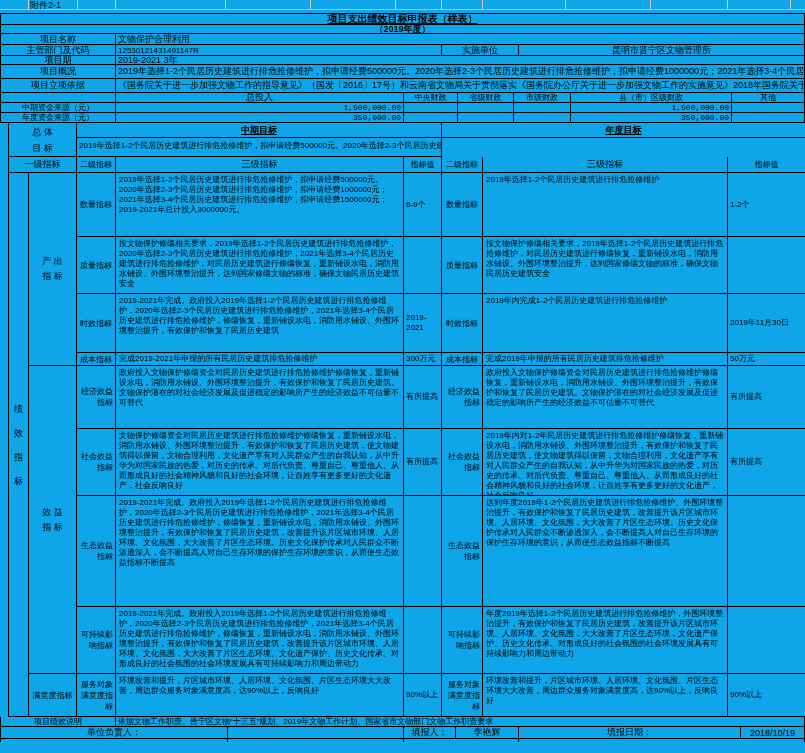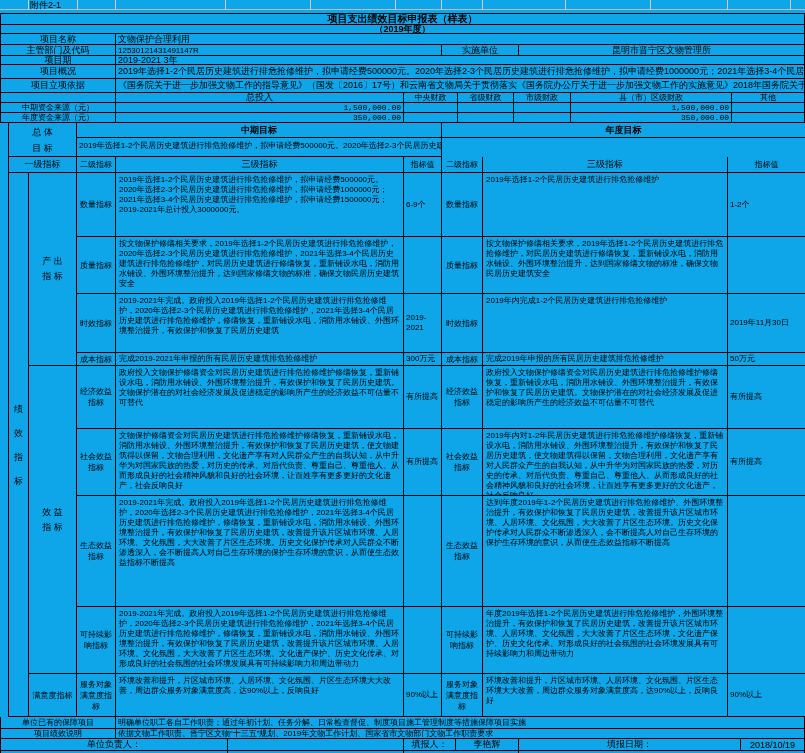--- a/index.html
+++ b/index.html
@@ -14,24 +14,24 @@
   .gap{height:3px;}
   
   .tbl{width:805px;border-left:1px solid #000;border-top:1px solid #000;}
   .row{display:flex;width:100%;}
   .c{border-right:1px solid #000;border-bottom:1px solid #000;display:flex;
      align-items:center;overflow:hidden;padding:0 2px;}
   .cc{justify-content:center;text-align:center;}
   .cl{justify-content:flex-start;text-align:right;}
   .cr{justify-content:flex-end;text-align:right;}
   .nw{white-space:nowrap;}
-  .bold{font-weight:bold;}
+  .bold{font-weight:bold;text-decoration:underline;}
   .t10{font-size:10px;}
   .t8{font-size:8px;}
-  .v{white-space:pre-line;text-align:center;}
+  .v{white-space:pre-line;text-align:right;}
   
   .goal{display:grid;margin-left:8px;width:797px;border-left:1px solid #000;
         grid-template-columns:68px 365px 364px;grid-template-rows:15px 19px;}
   .goal>div{border-right:1px solid #000;border-bottom:1px solid #000;overflow:hidden;
         display:flex;align-items:center;padding:0 2px;}
   
   .ind{display:grid;margin-left:8px;width:797px;border-left:1px solid #000;
        grid-template-columns:20px 48px 39px 288px 38px 41px 245px 78px;
        grid-template-rows:16px 64px 57px 59px 13px 63px 67px 111px 67px 43px;}
   .ind>div{border-right:1px solid #000;border-bottom:1px solid #000;overflow:hidden;
@@ -214,24 +214,20 @@
 
     <div class="t8 v wrapv">服务对象满意度指标</div>
     <div class="txt">环境改善和提升，片区城市环境、人居环境、文化氛围、片区生态环境大大改善，周边群众服务对象满意度高，达90%以上，反响良好</div>
     <div class="val">90%以上</div>
     <div class="t8 v wrapv">服务对象满意度指标</div>
     <div class="txt">环境改善和提升，片区城市环境、人居环境、文化氛围、片区生态环境大大改善，周边群众服务对象满意度高，达90%以上，反响良好</div>
     <div class="val">90%以上</div>
   </div>
 
   <div class="tbl" style="border-top:none">
-    <div class="row" style="height:12px">
-      <div class="c cc t8 nw" style="width:115px">单位已有的保障项目</div>
-      <div class="c cl t8 nw" style="width:689px">明确单位职工各自工作职责；通过年初计划、任务分解、日常检查督促、制度项目施工管理制度等措施保障项目实施</div>
-    </div>
     <div class="row" style="height:10px">
       <div class="c cc t8 nw" style="width:115px">项目绩效说明</div>
       <div class="c cl t8 nw" style="width:689px">依据文物工作职责、晋宁区文物“十三五”规划、2019年文物工作计划、国家省市文物部门文物工作职责要求</div>
     </div>
     <div class="row" style="height:12px">
       <div class="c cc" style="width:227px">单位负责人：</div>
       <div class="c" style="width:176px"></div>
       <div class="c cc" style="width:52px">填报人：</div>
       <div class="c cc" style="width:63px">李艳辉</div>
       <div class="c cc" style="width:222px">填报日期：</div>

